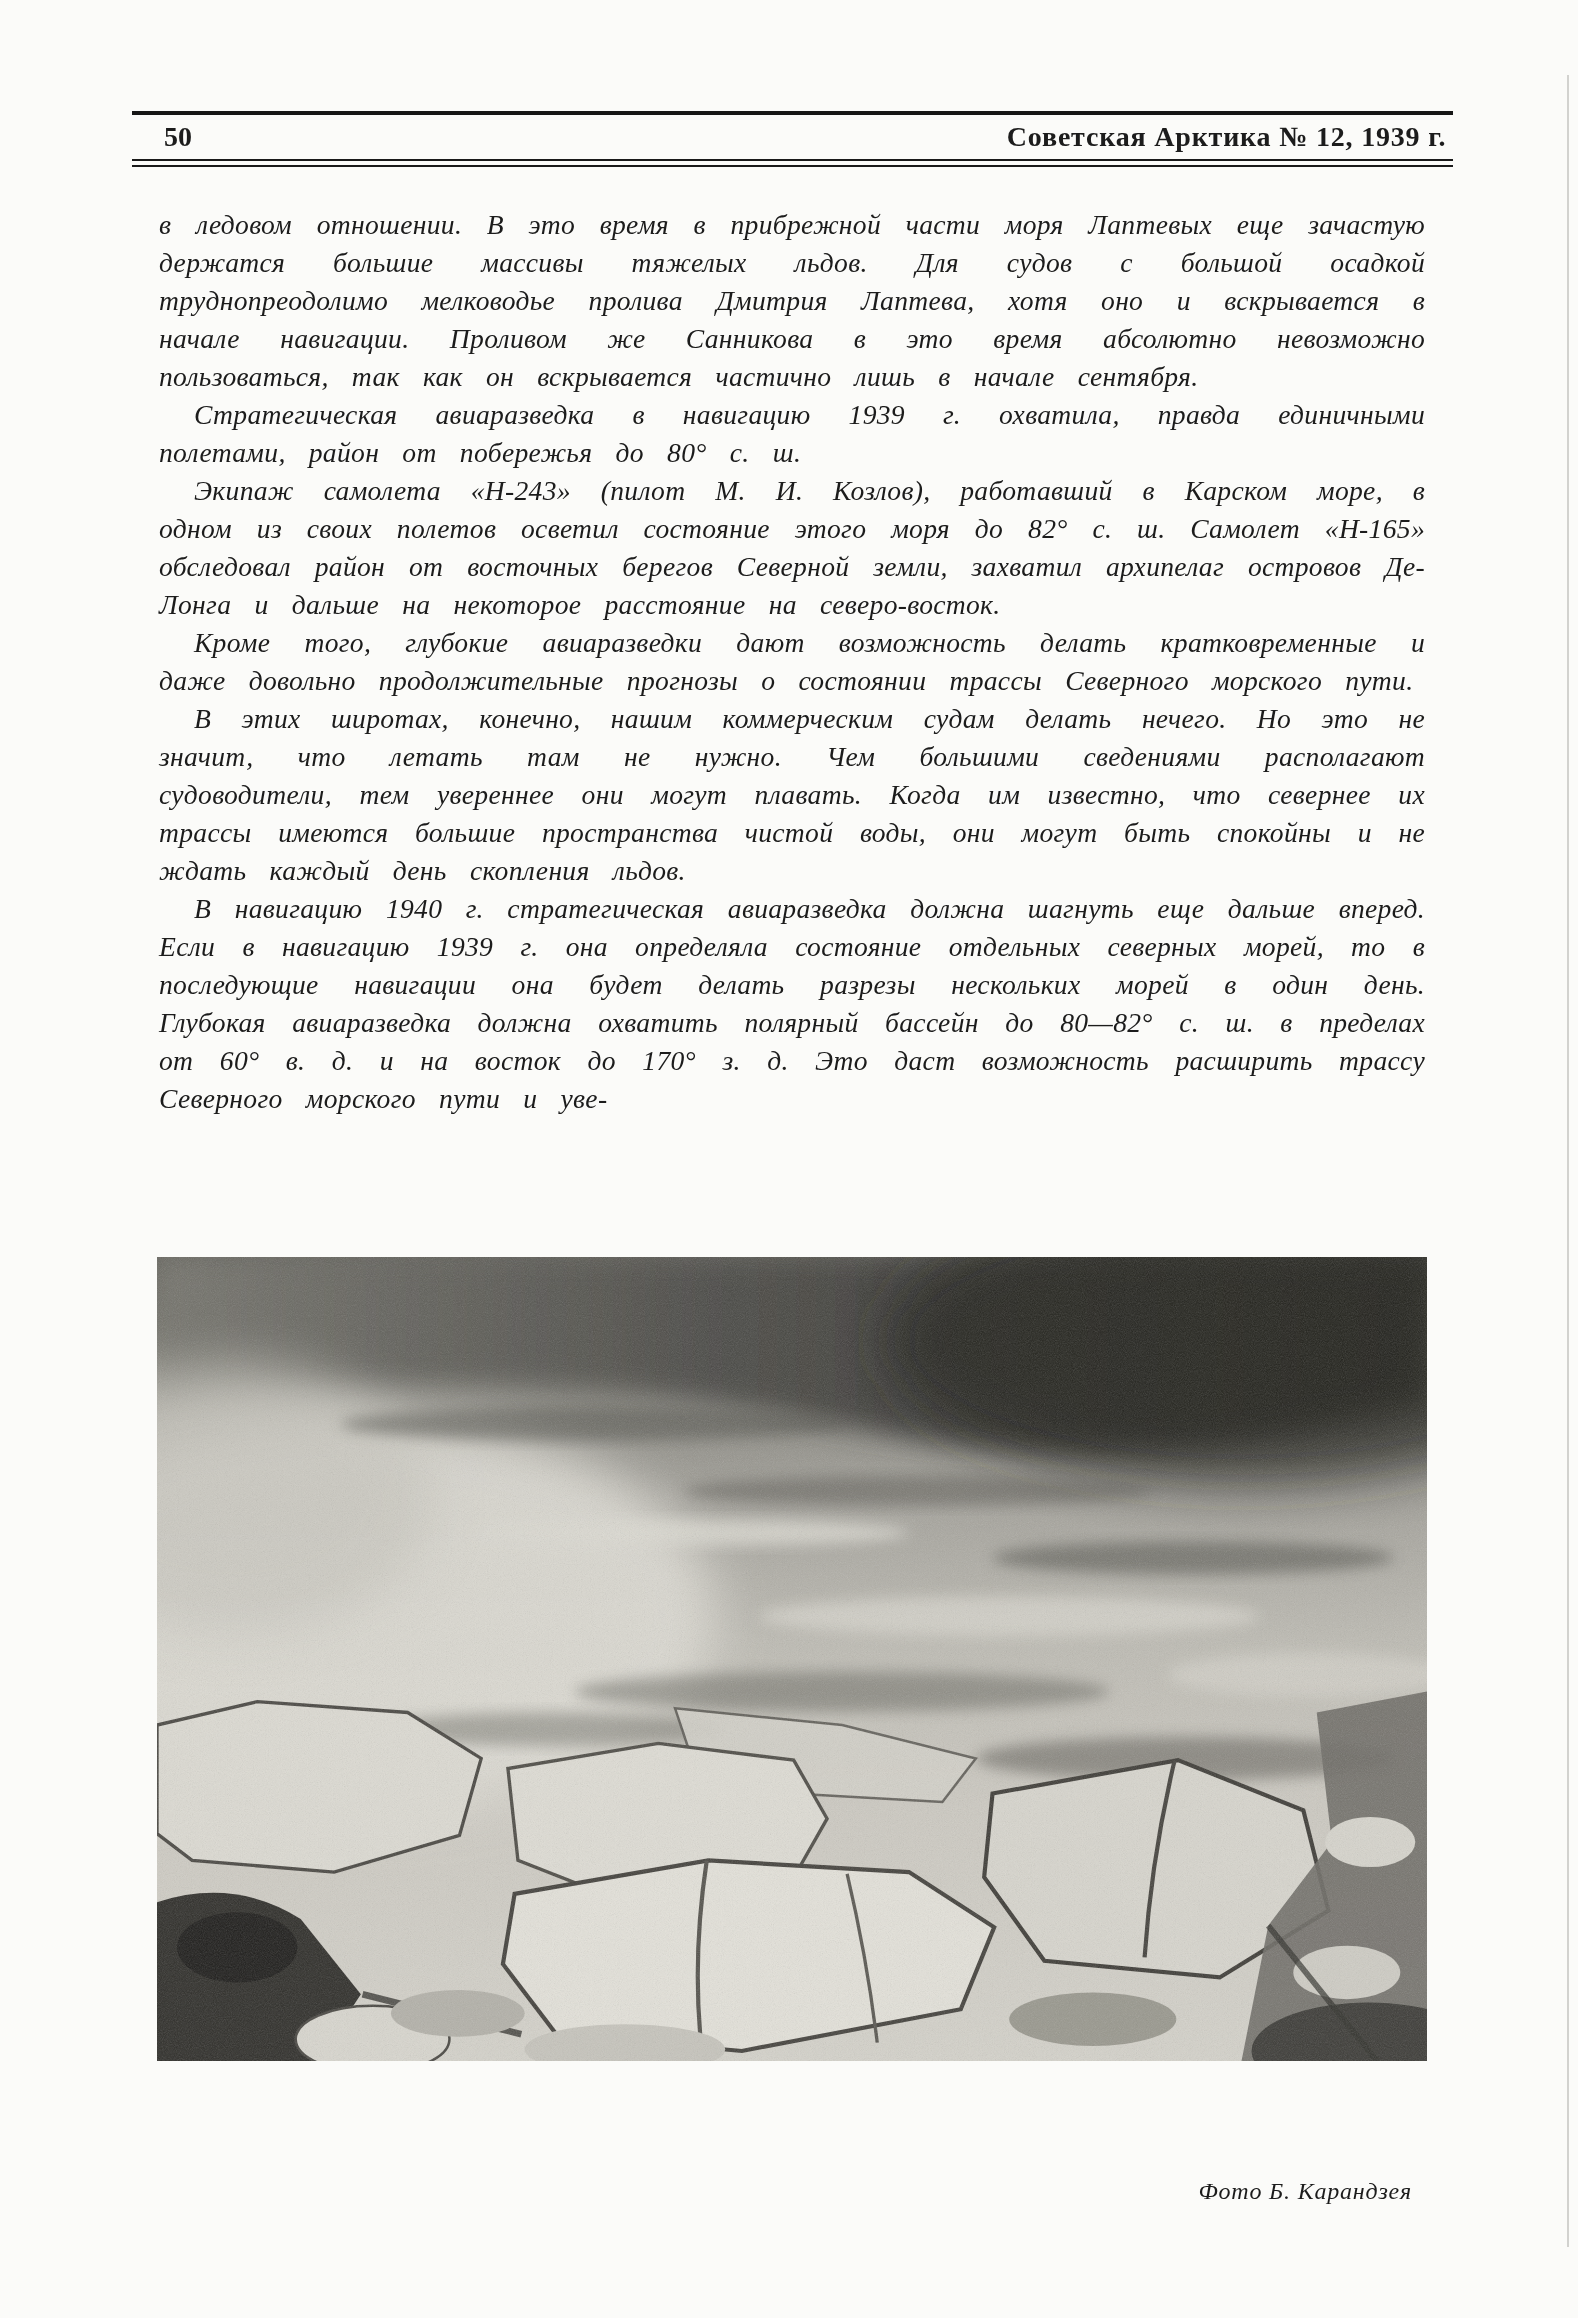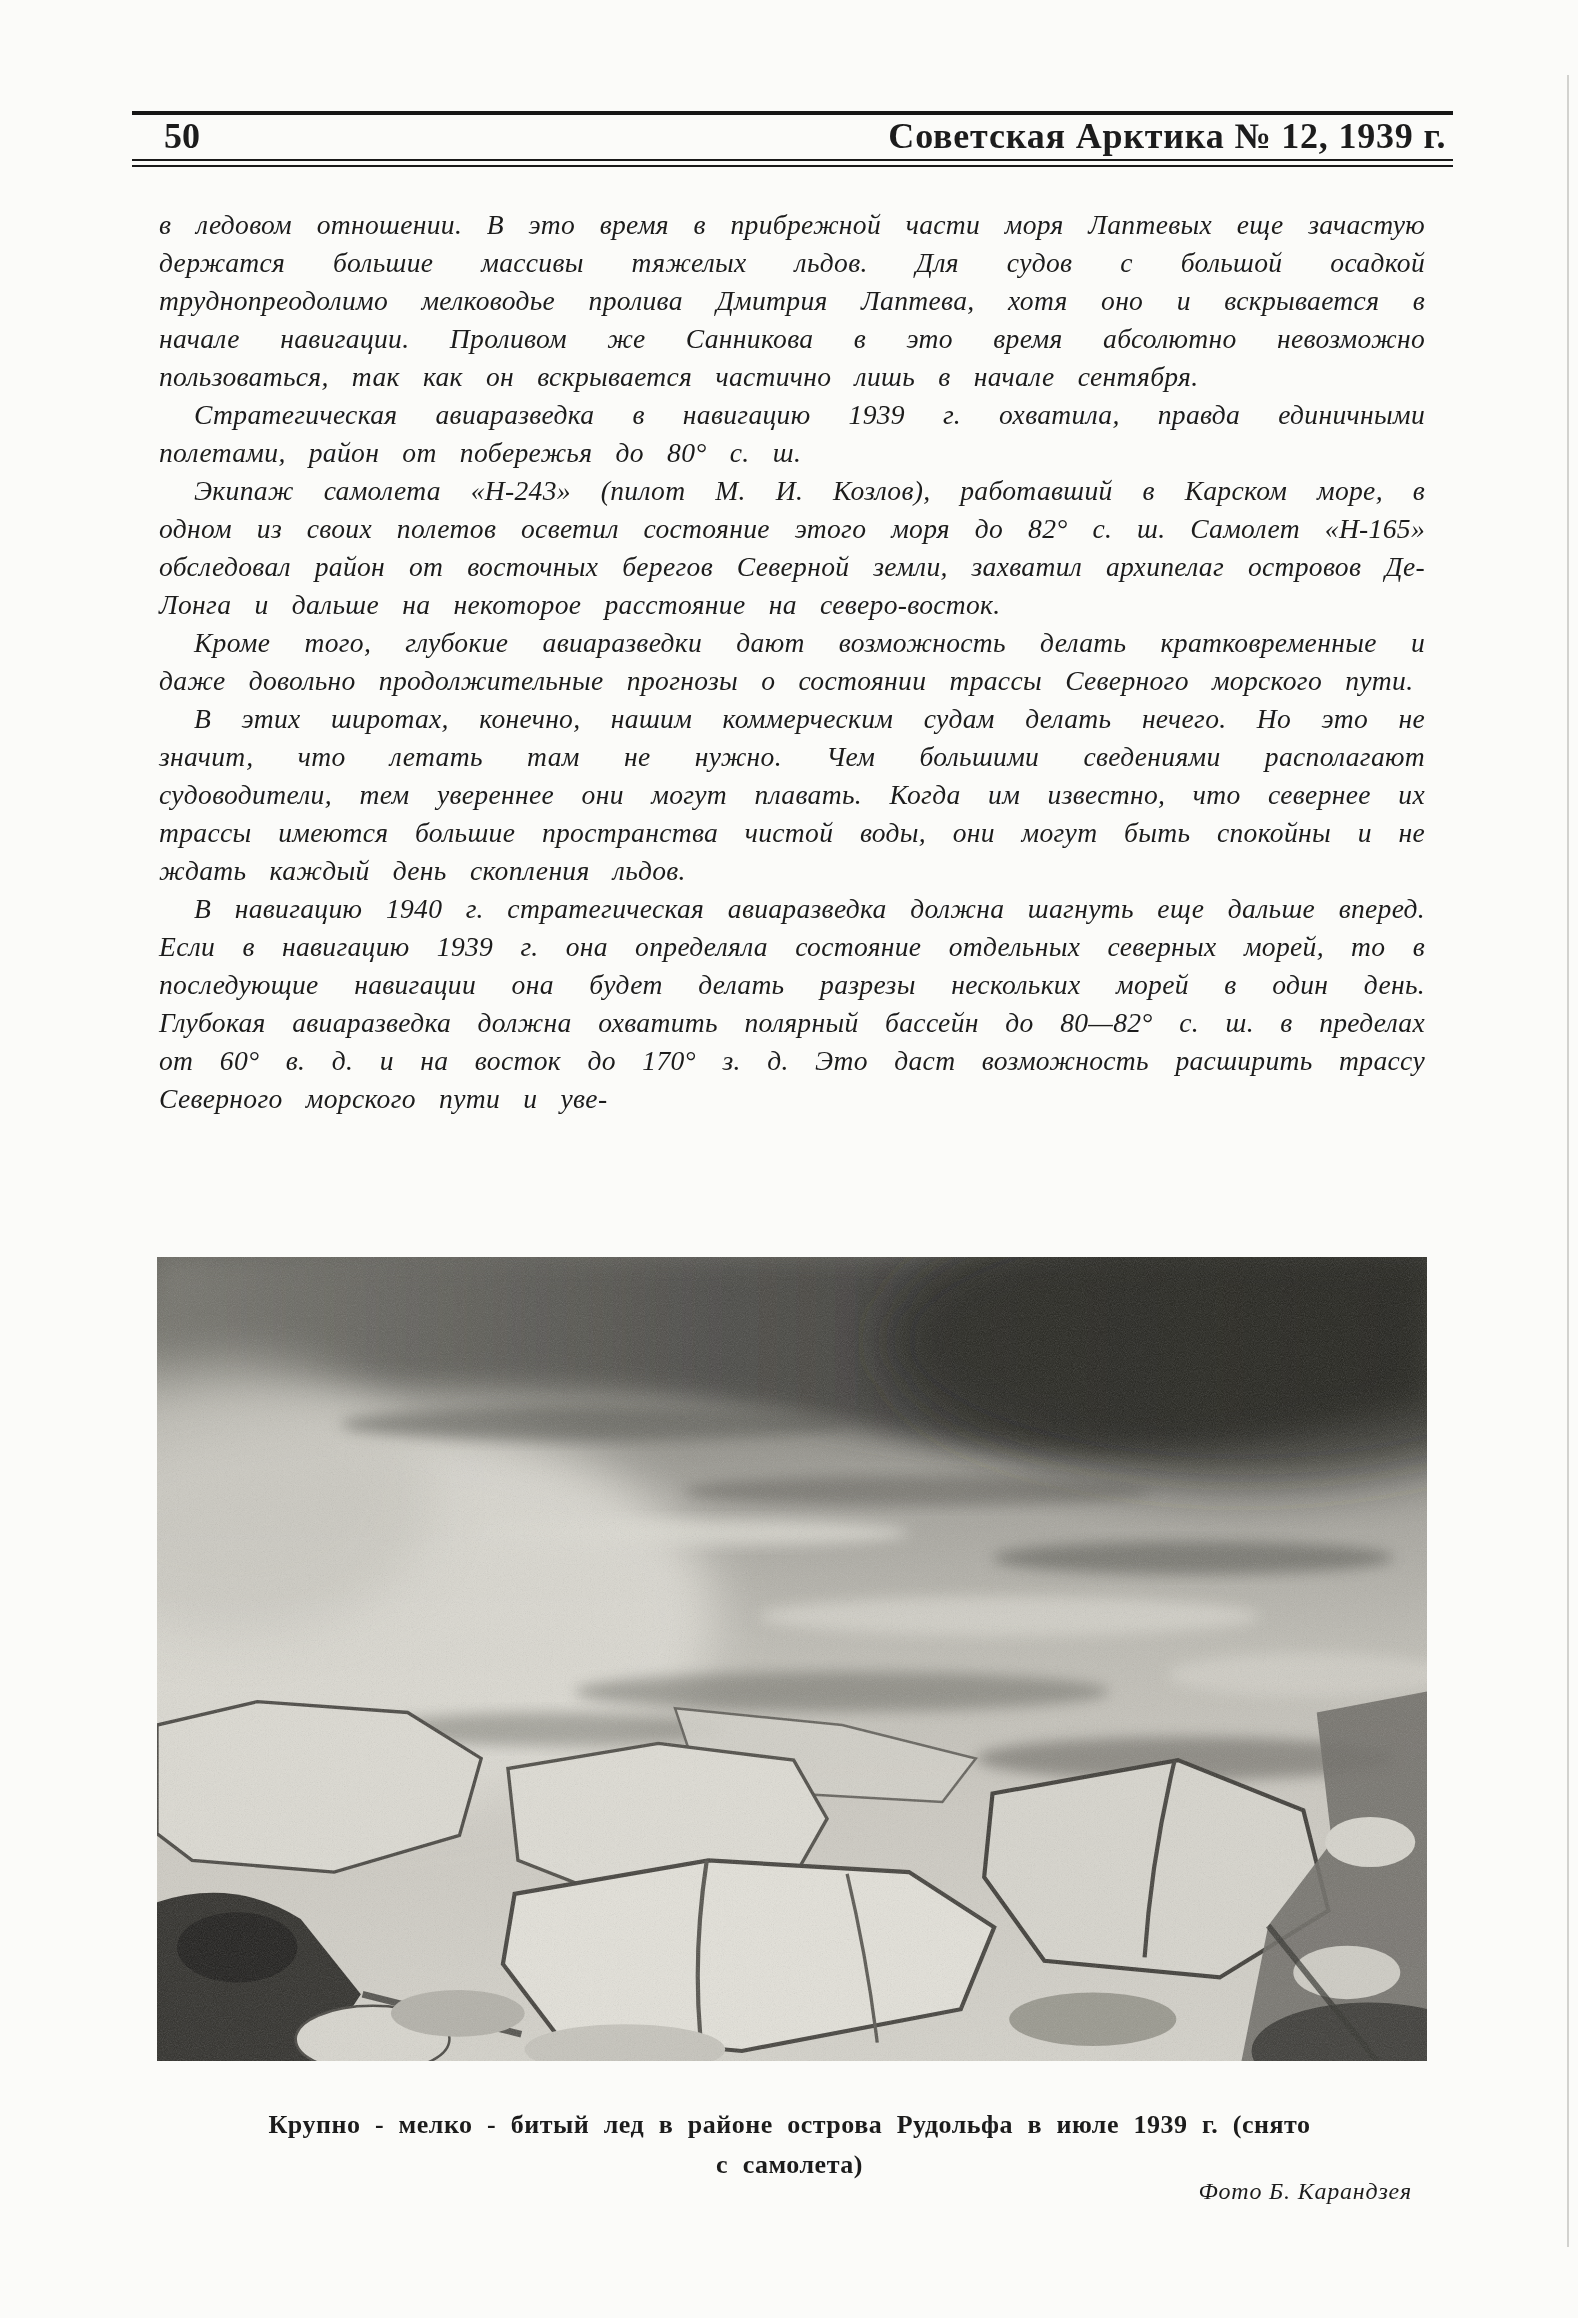--- a/index.html
+++ b/index.html
@@ -36,21 +36,21 @@
   }
   .header-row {
     position: absolute;
     left: 132px;
     top: 118px;
     width: 1321px;
     display: flex;
     justify-content: space-between;
     align-items: baseline;
     font-weight: bold;
-    font-size: 36px;
+    font-size: 28px;
     line-height: 37px;
   }
   .page-number { padding-left: 32px; }
   .journal-title { padding-right: 6.7px; letter-spacing: 0.8px; }
   .rule-thin-a, .rule-thin-b {
     position: absolute;
     left: 132px;
     width: 1321px;
     height: 1.7px;
     background: #1a1a1a;
@@ -204,18 +204,16 @@
 
         <ellipse cx="360" cy="905" rx="80" ry="28" fill="#b3b1a9"></ellipse>
         <ellipse cx="1120" cy="912" rx="100" ry="32" fill="#8b897f" opacity="0.8"></ellipse>
         <ellipse cx="560" cy="948" rx="120" ry="30" fill="#c6c4bc"></ellipse>
 
         <rect width="1520" height="962" filter="url(#grain)" opacity="0.22"></rect>
       </g>
     </svg>
   </div>
 
-  <div class="caption">Крупно - мелко - битый лед в  районе  острова Рудольфа  в июле 1939 г. (снято
-с самолета)</div>
   <div class="credit">Фото Б. Карандзея</div>
 
 </div>
 
 
 </body></html>

